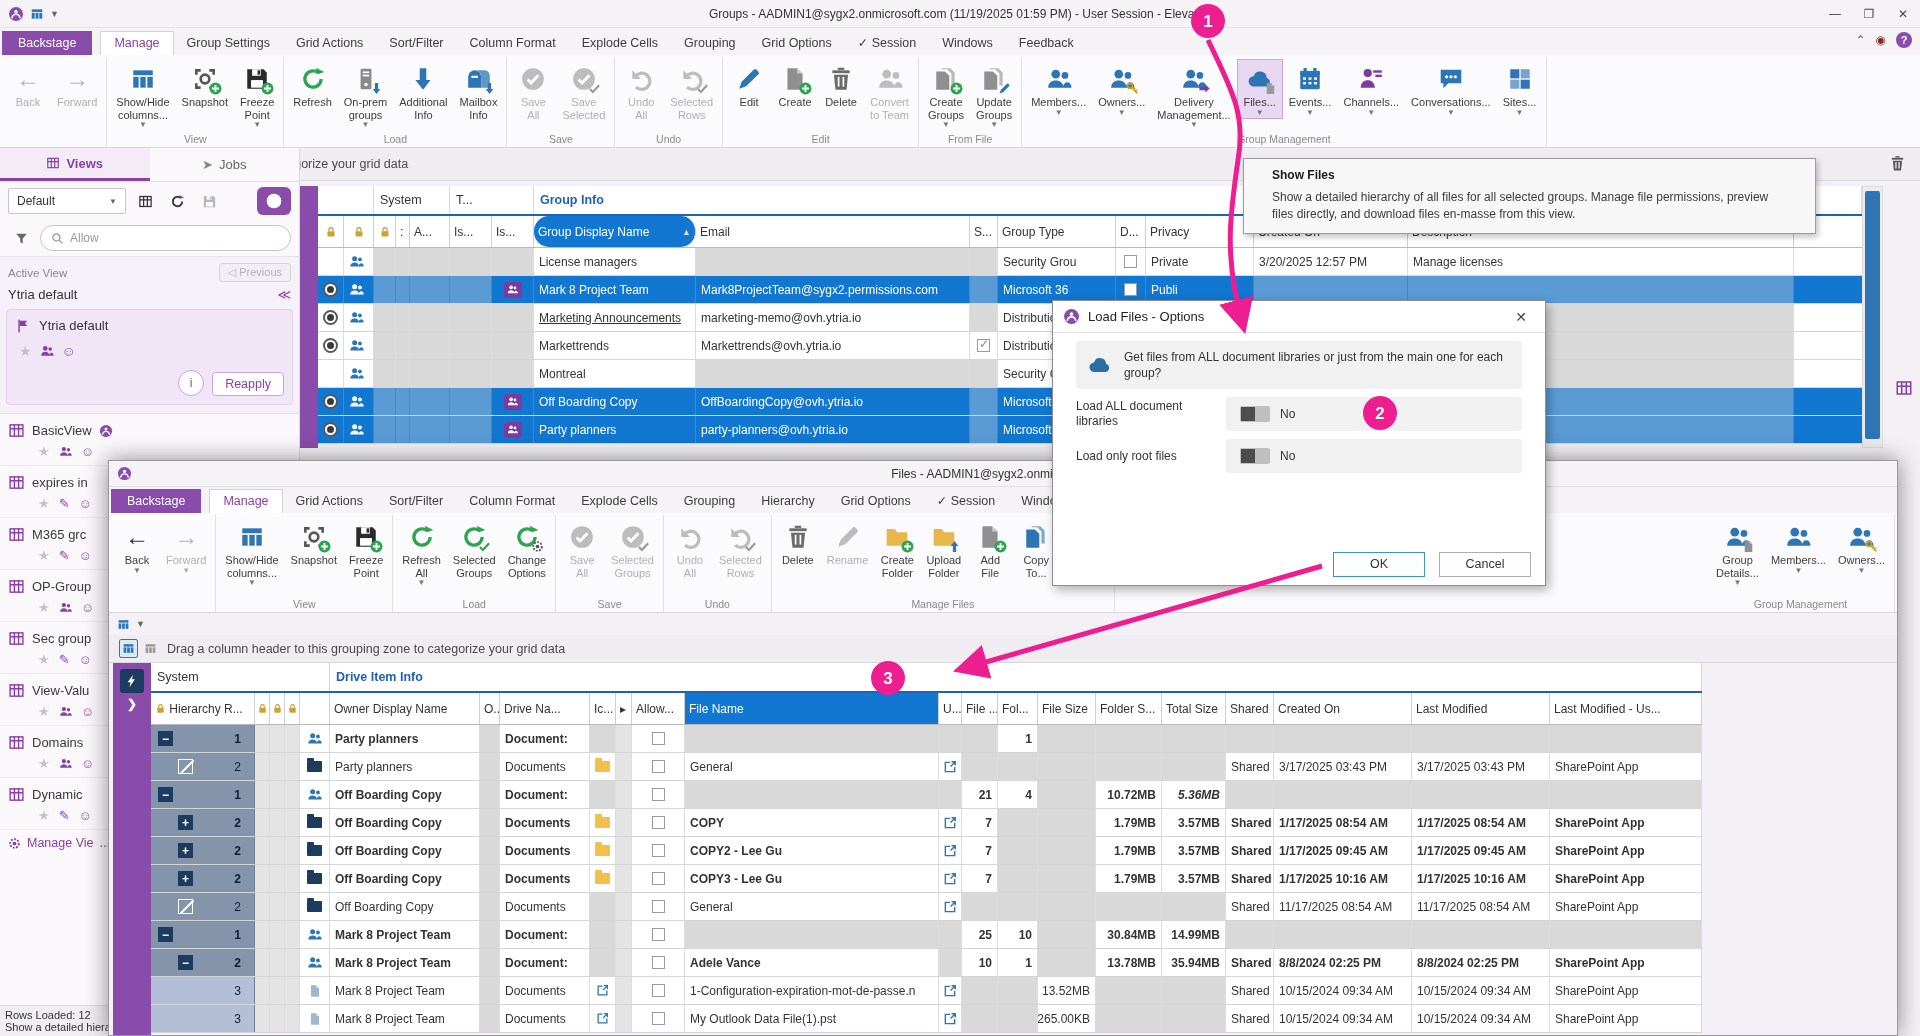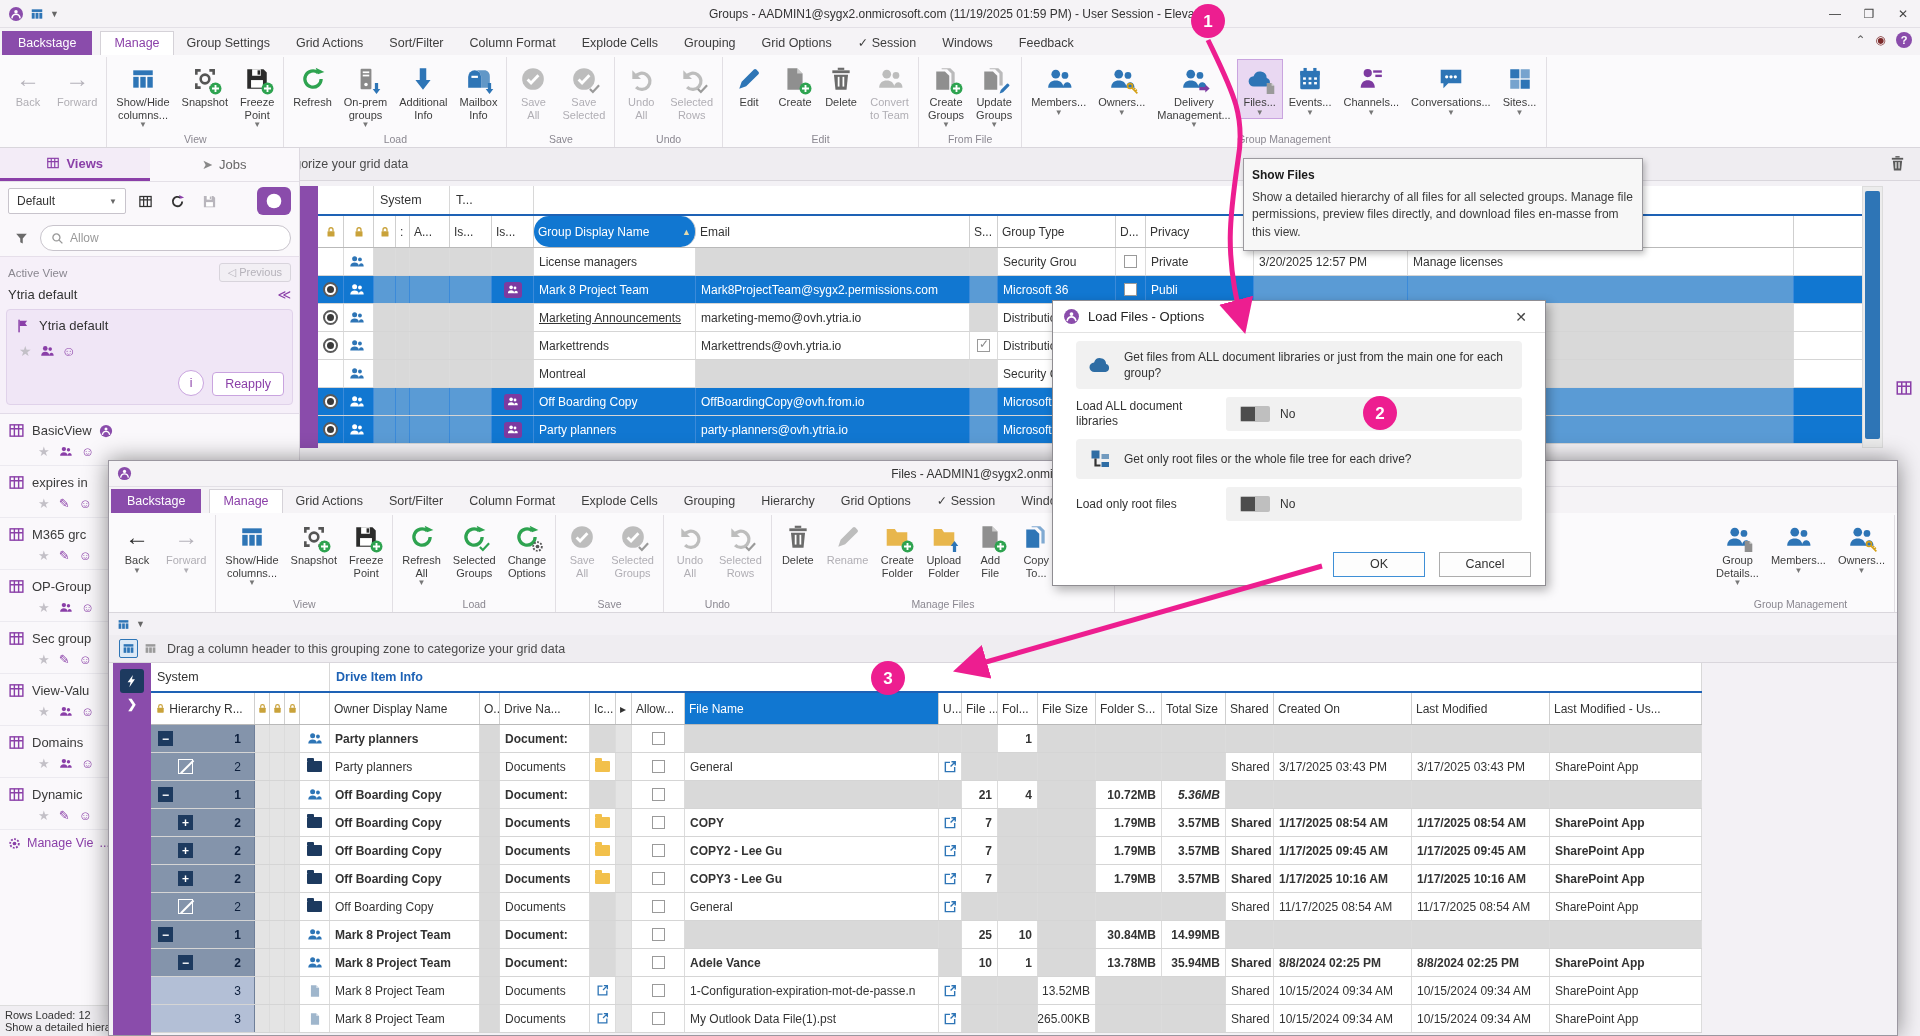--- a/index.html
+++ b/index.html
@@ -101,21 +101,21 @@
   .scrollv .thumb { position:absolute; left:2px; right:2px; background:#2e75b6; border-radius:2px; }
 
   
   #win2 { position:absolute; left:108px; top:460px; width:1790px; height:576px; background:#f3f1f5; box-shadow:0 0 22px rgba(0,0,0,.45); border:1px solid #9b97a0; z-index:10; }
   #win2 .titlebar { height:26px; }
   #win2 .tabs { height:26px; }
   #win2 .ribbon { height:100px; }
   .quickrow { height:22px; display:flex; align-items:center; gap:6px; padding-left:8px; background:#f3f1f5; }
 
   
-  #tooltip { position:absolute; left:1243px; top:158px; width:400px; background:#f7f7f7; border:1px solid #9c9a9f; box-shadow:2px 3px 6px rgba(0,0,0,.25); padding:9px 8px; z-index:5; }
+  #tooltip { position:absolute; left:1243px; top:158px; width:573px; background:#f7f7f7; border:1px solid #9c9a9f; box-shadow:2px 3px 6px rgba(0,0,0,.25); padding:9px 28px; z-index:5; }
   #tooltip .tt { font-weight:bold; margin-bottom:7px; color:#1a1a1a; }
   #tooltip .tb { color:#3c3c3c; line-height:1.45; }
 
   
   #dialog { position:absolute; left:1052px; top:300px; width:494px; height:286px; background:#fff; border:1px solid #8f8d92; box-shadow:3px 4px 10px rgba(0,0,0,.3); z-index:20; display:flex; flex-direction:column; }
   .dtitle { height:32px; display:flex; align-items:center; gap:8px; padding:0 10px; border-bottom:1px solid #e2e2e2; }
   .dtitle .dt { font-size:13px; color:#222; }
   .dclose { margin-left:auto; font-size:14px; color:#444; width:28px; text-align:center; }
   .dbody { flex:1; padding:8px 23px 0; }
   .qbox { background:#f1f1f1; border-radius:4px; display:flex; align-items:center; gap:12px; padding:8px 12px; margin-bottom:8px; }
@@ -984,20 +984,21 @@
     </div>
   </div>
 
   
   <div class="pstrip" style="left:300px;top:186px;width:18px;height:262px"></div>
   <div class="grid" id="grid1" style="left:318px;top:186px;width:1544px">
       <div class="bandrow">
         <div class="band" style="width: 56px;"></div>
         <div class="band" style="width: 76px;">System</div>
         <div class="band" style="width: 84px;">T...</div>
+        <div class="band blue" style="width: 1328px;">Group Info</div>
       </div>
       <div class="hdrrow">
         <div class="hcell" style="width: 26px; justify-content: center;">
           <svg width="12" height="12" class="ic" fill="#c9a23a" style="color: rgb(201, 162, 58);">
             <use href="#s-lock"></use>
           </svg>
         </div>
         <div class="hcell" style="width: 30px; justify-content: center;">
           <svg width="12" height="12" class="ic" fill="#c9a23a" style="color: rgb(201, 162, 58);">
             <use href="#s-lock"></use>
@@ -1184,21 +1185,21 @@
         <div class="gcell" style="width: 40px; background: rgb(90, 155, 213);"></div>
         <div class="gcell" style="width: 42px; background: rgb(90, 155, 213);"></div>
         <div class="gcell" style="width: 42px; justify-content: center;">
           <span class="teamschip">
             <svg width="11" height="11" class="ic" fill="#fff" style="color: rgb(255, 255, 255);">
               <use href="#s-ppl"></use>
             </svg>
           </span>
         </div>
         <div class="gcell" style="width: 162px;">Off Boarding Copy</div>
-        <div class="gcell" style="width: 274px;">OffBoardingCopy@ovh.from.io</div>
+        <div class="gcell" style="width: 274px;">OffBoardingCopy@ovh.ytria.io</div>
         <div class="gcell" style="width: 28px; background: rgb(90, 155, 213);"></div>
         <div class="gcell" style="width: 118px;">Microsoft 36</div>
         <div class="gcell" style="width: 30px; justify-content: center;">
           <span class="chk"></span>
         </div>
         <div class="gcell" style="width: 108px;">Publi</div>
         <div class="gcell" style="width: 154px; background: rgb(90, 155, 213);"></div>
         <div class="gcell" style="width: 386px; background: rgb(90, 155, 213);"></div>
       </div>
       <div class="grow sel">
@@ -2091,26 +2092,20 @@
     </div>
     <div class="optrow">
       <div class="ol">Load ALL document libraries</div>
       <div class="togglebox">
         <span class="knob">
             <i></i>
           </span>
         <span>No</span>
       </div>
     </div>
-    <div class="qbox">
-      <svg class="ic" width="24" height="24" fill="#2e6da4">
-          <use href="#s-tree"></use>
-        </svg>
-      <div class="qt">Get only root files or the whole file tree for each drive?</div>
-    </div>
     <div class="optrow">
       <div class="ol">Load only root files</div>
       <div class="togglebox">
         <span class="knob">
             <i></i>
           </span>
         <span>No</span>
       </div>
     </div>
   </div>

